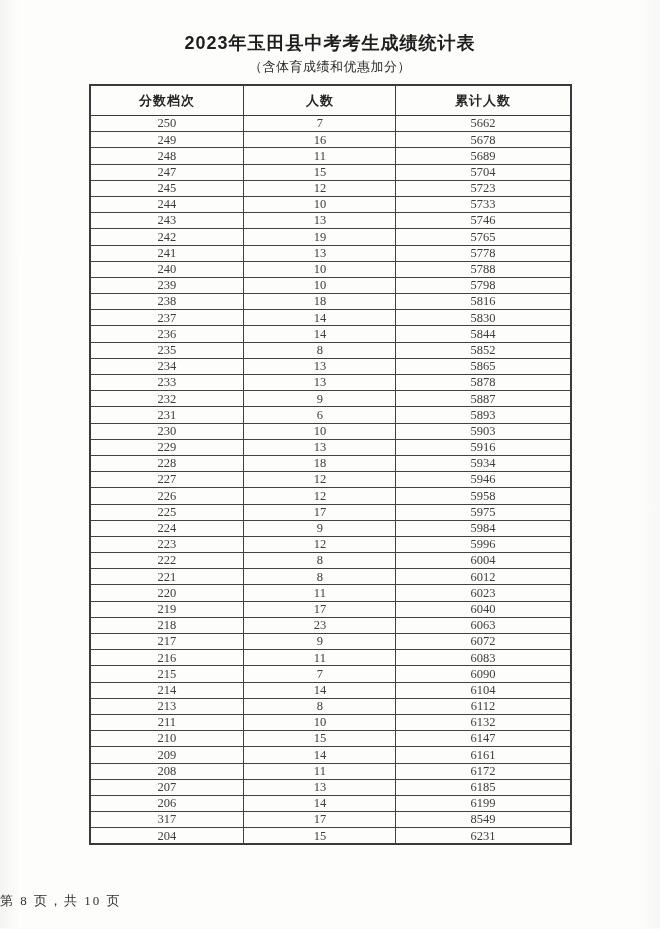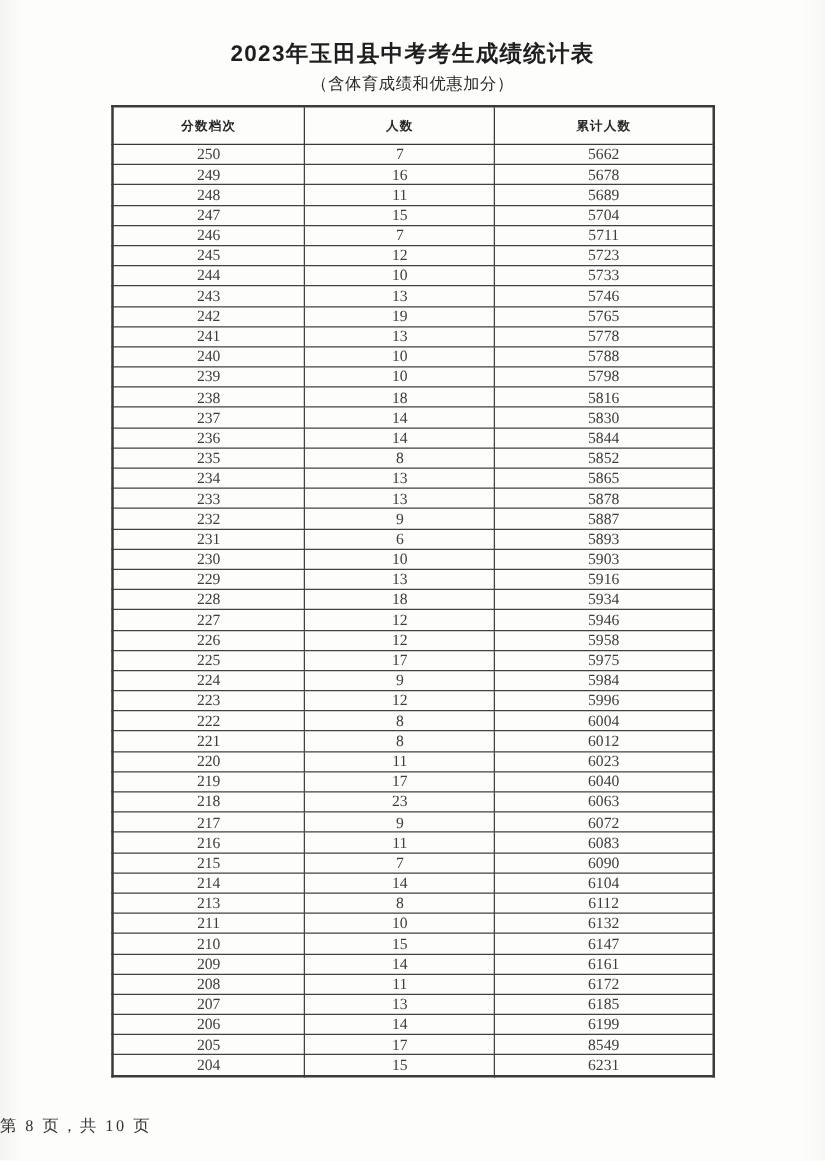--- a/index.html
+++ b/index.html
@@ -44,21 +44,21 @@
     border-collapse: collapse;
     table-layout: fixed;
     border: 2px solid #3a3a3a;
   }
   .score-table col.c1 { width: 32.1%; }
   .score-table col.c2 { width: 31.6%; }
   .score-table col.c3 { width: 36.3%; }
   .score-table th {
     border: 1.5px solid #3a3a3a;
     height: 29px;
-    font-size: 10px;
+    font-size: 13px;
     font-weight: bold;
     color: #262626;
     text-align: center;
     padding: 0;
     letter-spacing: 1px;
   }
   .score-table td {
     border: 1px solid #424242;
     height: 15.2px;
     padding: 0;
@@ -116,25 +116,20 @@
           <td>248</td>
           <td>11</td>
           <td>5689</td>
         </tr>
         <tr>
           <td>247</td>
           <td>15</td>
           <td>5704</td>
         </tr>
         <tr>
-          <td>246</td>
-          <td>7</td>
-          <td>5711</td>
-        </tr>
-        <tr>
           <td>245</td>
           <td>12</td>
           <td>5723</td>
         </tr>
         <tr>
           <td>244</td>
           <td>10</td>
           <td>5733</td>
         </tr>
         <tr>
@@ -316,21 +311,21 @@
           <td>207</td>
           <td>13</td>
           <td>6185</td>
         </tr>
         <tr>
           <td>206</td>
           <td>14</td>
           <td>6199</td>
         </tr>
         <tr>
-          <td>205</td>
+          <td>317</td>
           <td>17</td>
           <td>8549</td>
         </tr>
         <tr>
           <td>204</td>
           <td>15</td>
           <td>6231</td>
         </tr>
       </tbody>
   </table>

